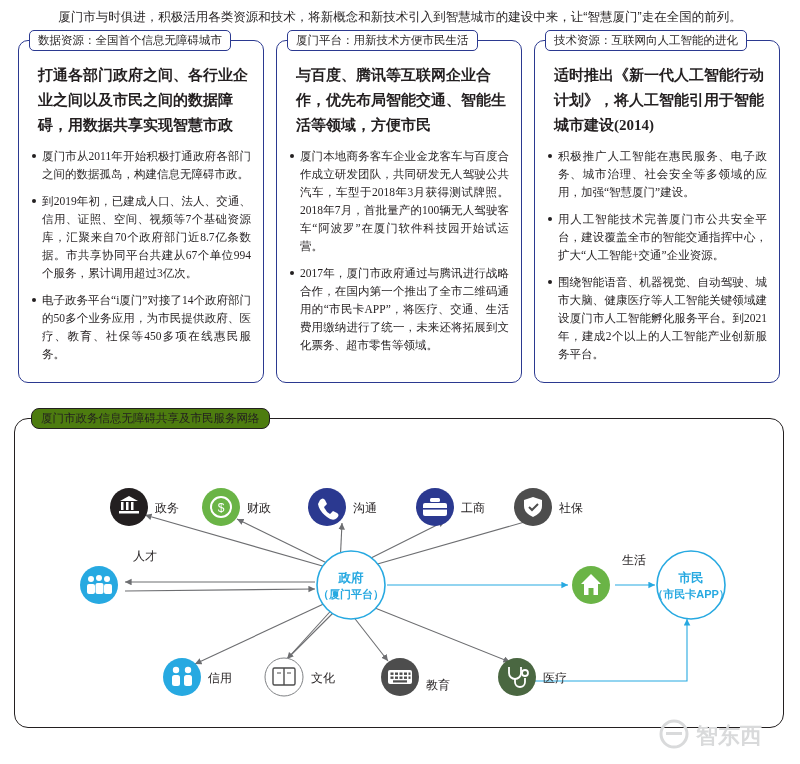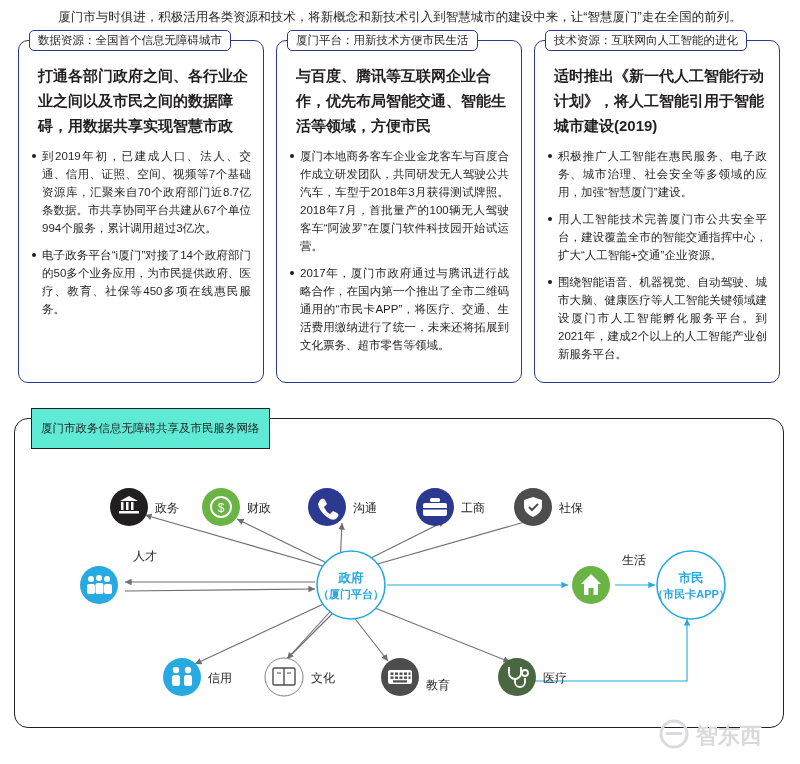--- a/index.html
+++ b/index.html
@@ -38,20 +38,21 @@
     gap: 12px;
   }
   .card {
     position: relative;
     width: 246px;
     border: 1px solid #2b3990;
     border-radius: 10px;
     padding: 20px 12px 12px 12px;
     box-sizing: border-box;
     min-height: 330px;
+    font-family: Liberation Serif, serif;
   }
   .card-head {
     position: absolute;
     top: -11px;
     left: 10px;
     background: #ffffff;
     border: 1px solid #2b3990;
     border-radius: 5px;
     padding: 2px 8px;
     font-size: 11.5px;
@@ -100,24 +101,24 @@
     width: 770px;
     height: 310px;
     border: 1px solid #231f20;
     border-radius: 14px;
     box-sizing: border-box;
   }
   .network-head {
     position: absolute;
     top: -11px;
     left: 16px;
-    background: #5eead4;
+    background: #4d7c0f;
     border: 1px solid #231f20;
-    border-radius: 0;
-    padding: 12px 9px;
+    border-radius: 8px;
+    padding: 2px 9px;
     font-size: 11.5px;
     line-height: 15px;
     white-space: nowrap;
     color: #231f20;
   }
   .svg-wrap {
     position: absolute;
     left: 0;
     top: 0;
     width: 770px;
@@ -169,37 +170,38 @@
 <body>
 
 <div class="intro">厦门市与时俱进，积极活用各类资源和技术，将新概念和新技术引入到智慧城市的建设中来，让“智慧厦门”走在全国的前列。</div>
 
 <div class="cards">
 
   <div class="card">
     <div class="card-head">数据资源：全国首个信息无障碍城市</div>
     <div class="card-title">打通各部门政府之间、各行业企业之间以及市民之间的数据障碍，用数据共享实现智慧市政</div>
     <ul class="bullets">
+      <li>厦门市从2011年开始积极打通政府各部门之间的数据孤岛，构建信息无障碍市政。</li>
       <li>到2019年初，已建成人口、法人、交通、信用、证照、空间、视频等7个基础资源库，汇聚来自70个政府部门近8.7亿条数据。市共享协同平台共建从67个单位994个服务，累计调用超过3亿次。</li>
       <li>电子政务平台“i厦门”对接了14个政府部门的50多个业务应用，为市民提供政府、医疗、教育、社保等450多项在线惠民服务。</li>
     </ul>
   </div>
 
   <div class="card">
     <div class="card-head">厦门平台：用新技术方便市民生活</div>
     <div class="card-title">与百度、腾讯等互联网企业合作，优先布局智能交通、智能生活等领域，方便市民</div>
     <ul class="bullets">
       <li>厦门本地商务客车企业金龙客车与百度合作成立研发团队，共同研发无人驾驶公共汽车，车型于2018年3月获得测试牌照。2018年7月，首批量产的100辆无人驾驶客车“阿波罗”在厦门软件科技园开始试运营。</li>
       <li>2017年，厦门市政府通过与腾讯进行战略合作，在国内第一个推出了全市二维码通用的“市民卡APP”，将医疗、交通、生活费用缴纳进行了统一，未来还将拓展到文化票务、超市零售等领域。</li>
     </ul>
   </div>
 
   <div class="card">
     <div class="card-head">技术资源：互联网向人工智能的进化</div>
-    <div class="card-title">适时推出《新一代人工智能行动计划》，将人工智能引用于智能城市建设(2019)</div>
+    <div class="card-title">适时推出《新一代人工智能行动计划》，将人工智能引用于智能城市建设(2014)</div>
     <ul class="bullets">
       <li>积极推广人工智能在惠民服务、电子政务、城市治理、社会安全等多领域的应用，加强“智慧厦门”建设。</li>
       <li>用人工智能技术完善厦门市公共安全平台，建设覆盖全市的智能交通指挥中心，扩大“人工智能+交通”企业资源。</li>
       <li>围绕智能语音、机器视觉、自动驾驶、城市大脑、健康医疗等人工智能关键领域建设厦门市人工智能孵化服务平台。到2021年，建成2个以上的人工智能产业创新服务平台。</li>
     </ul>
   </div>
 
 </div>
 
 <div class="network">

